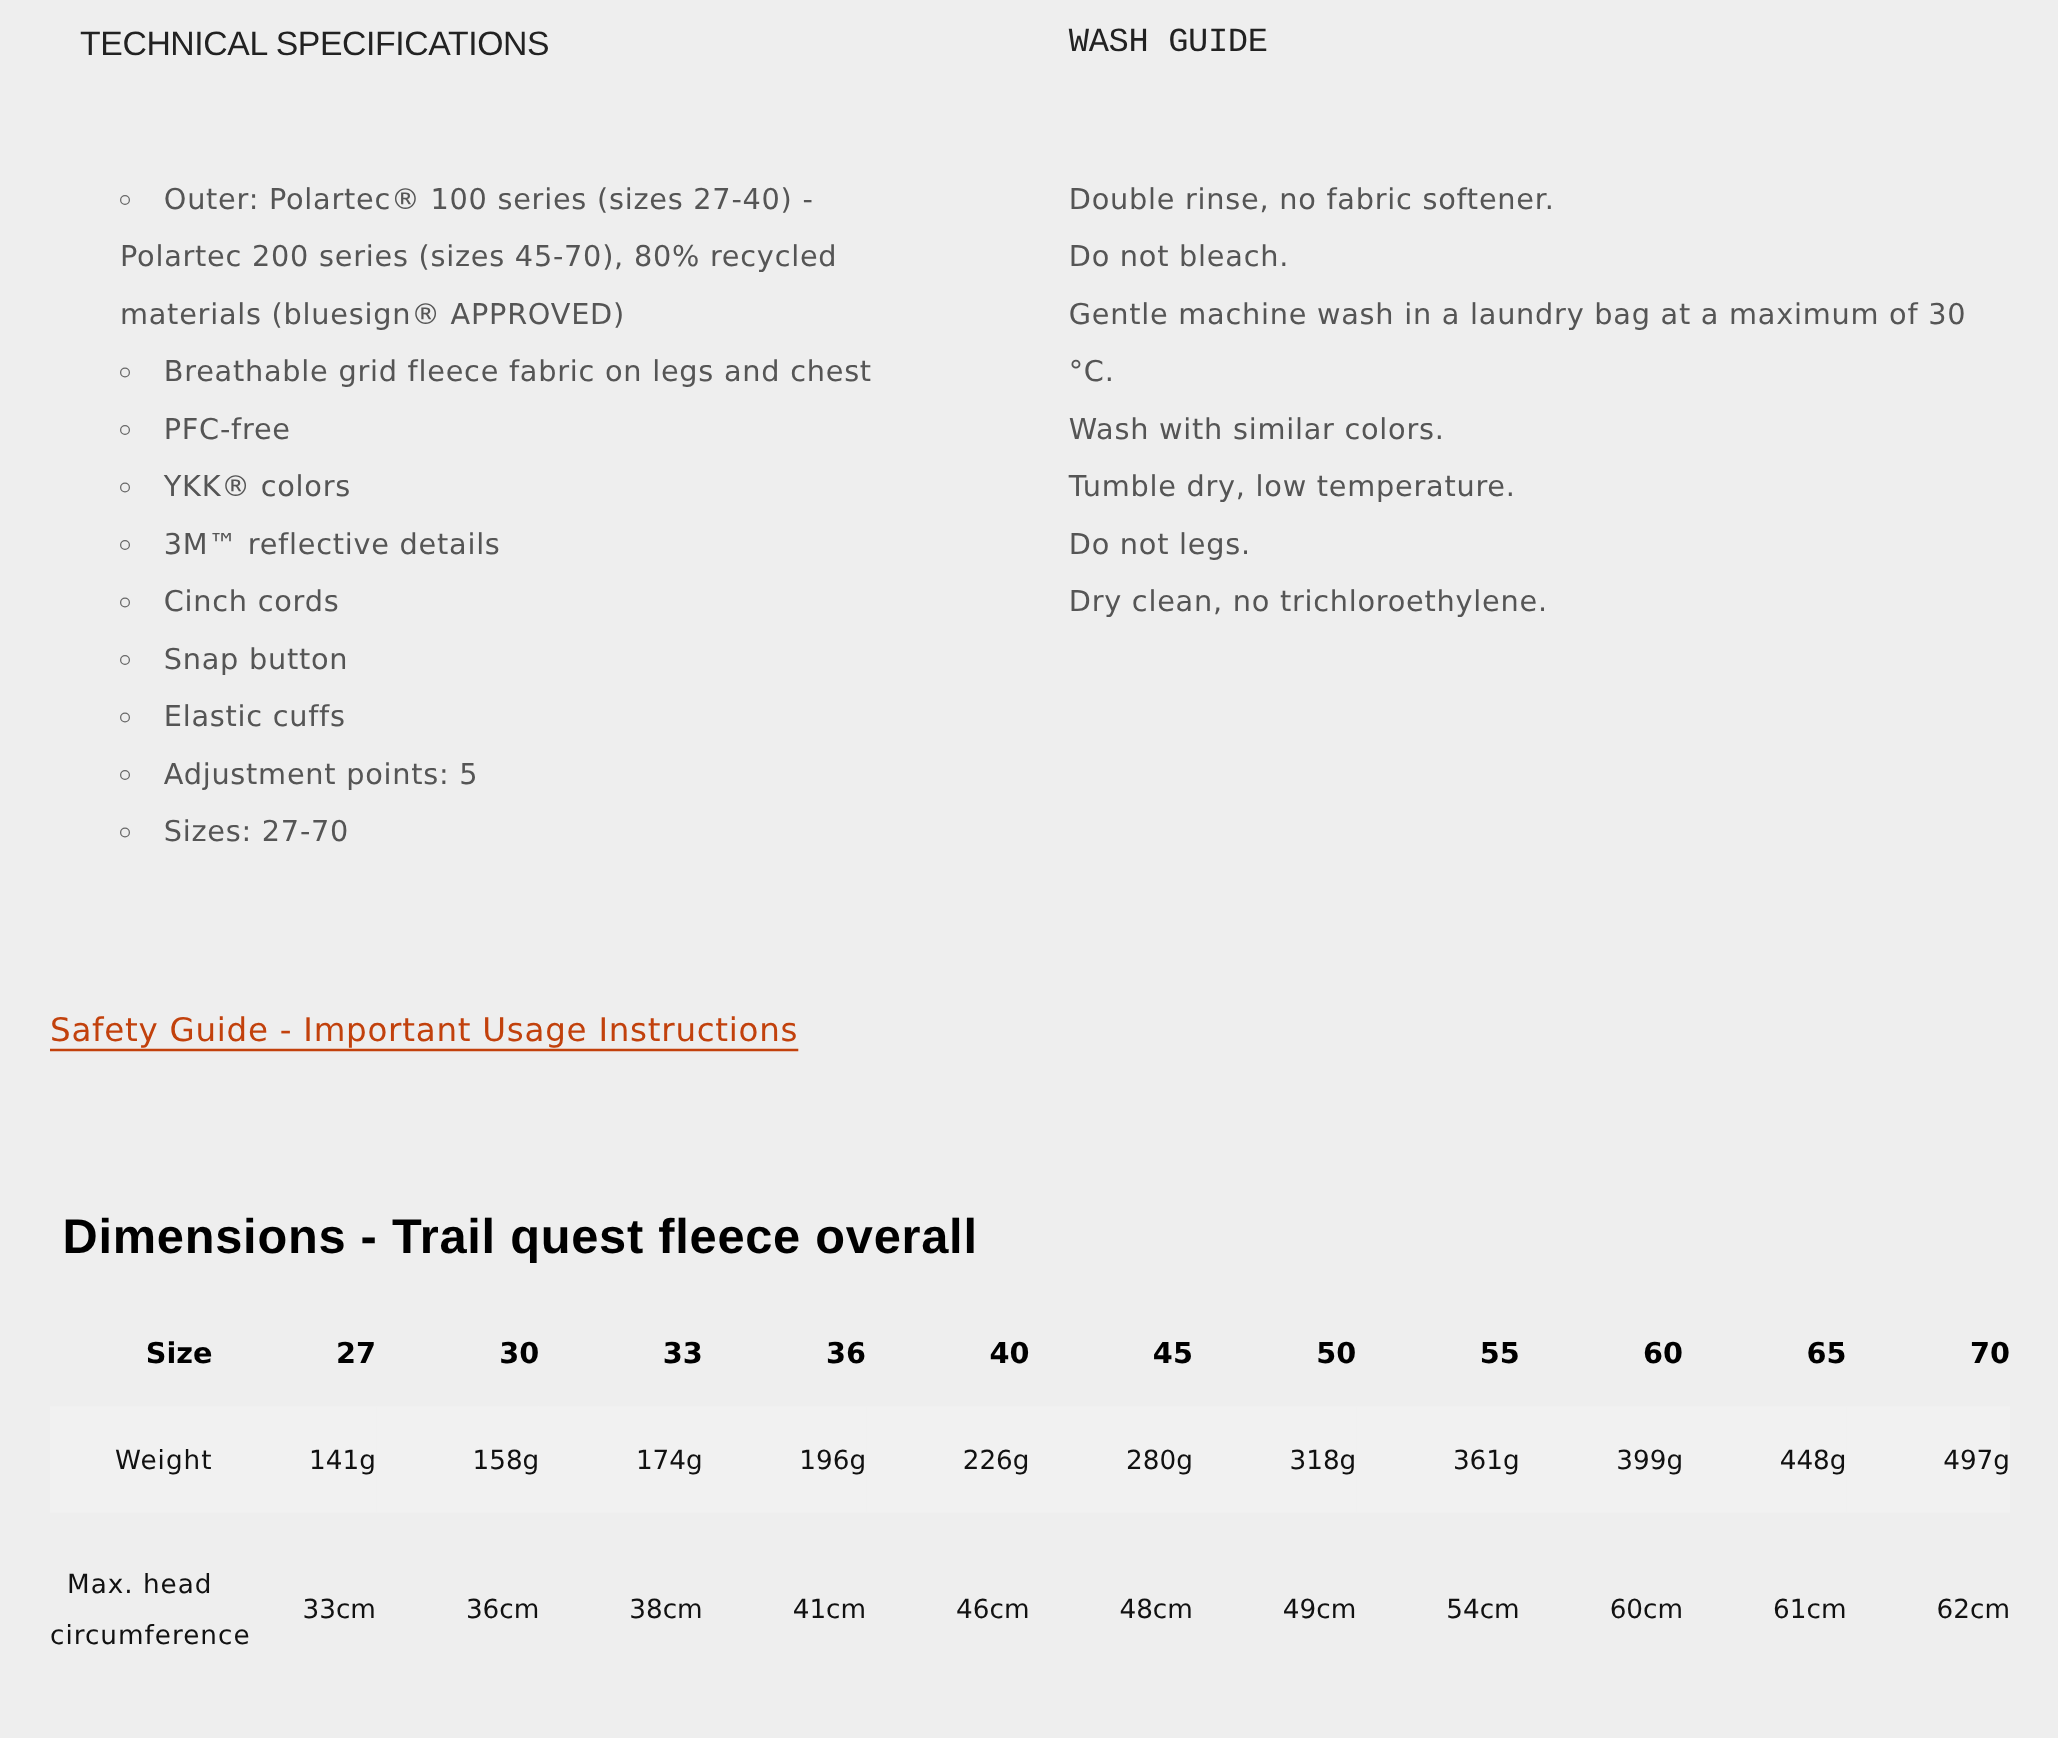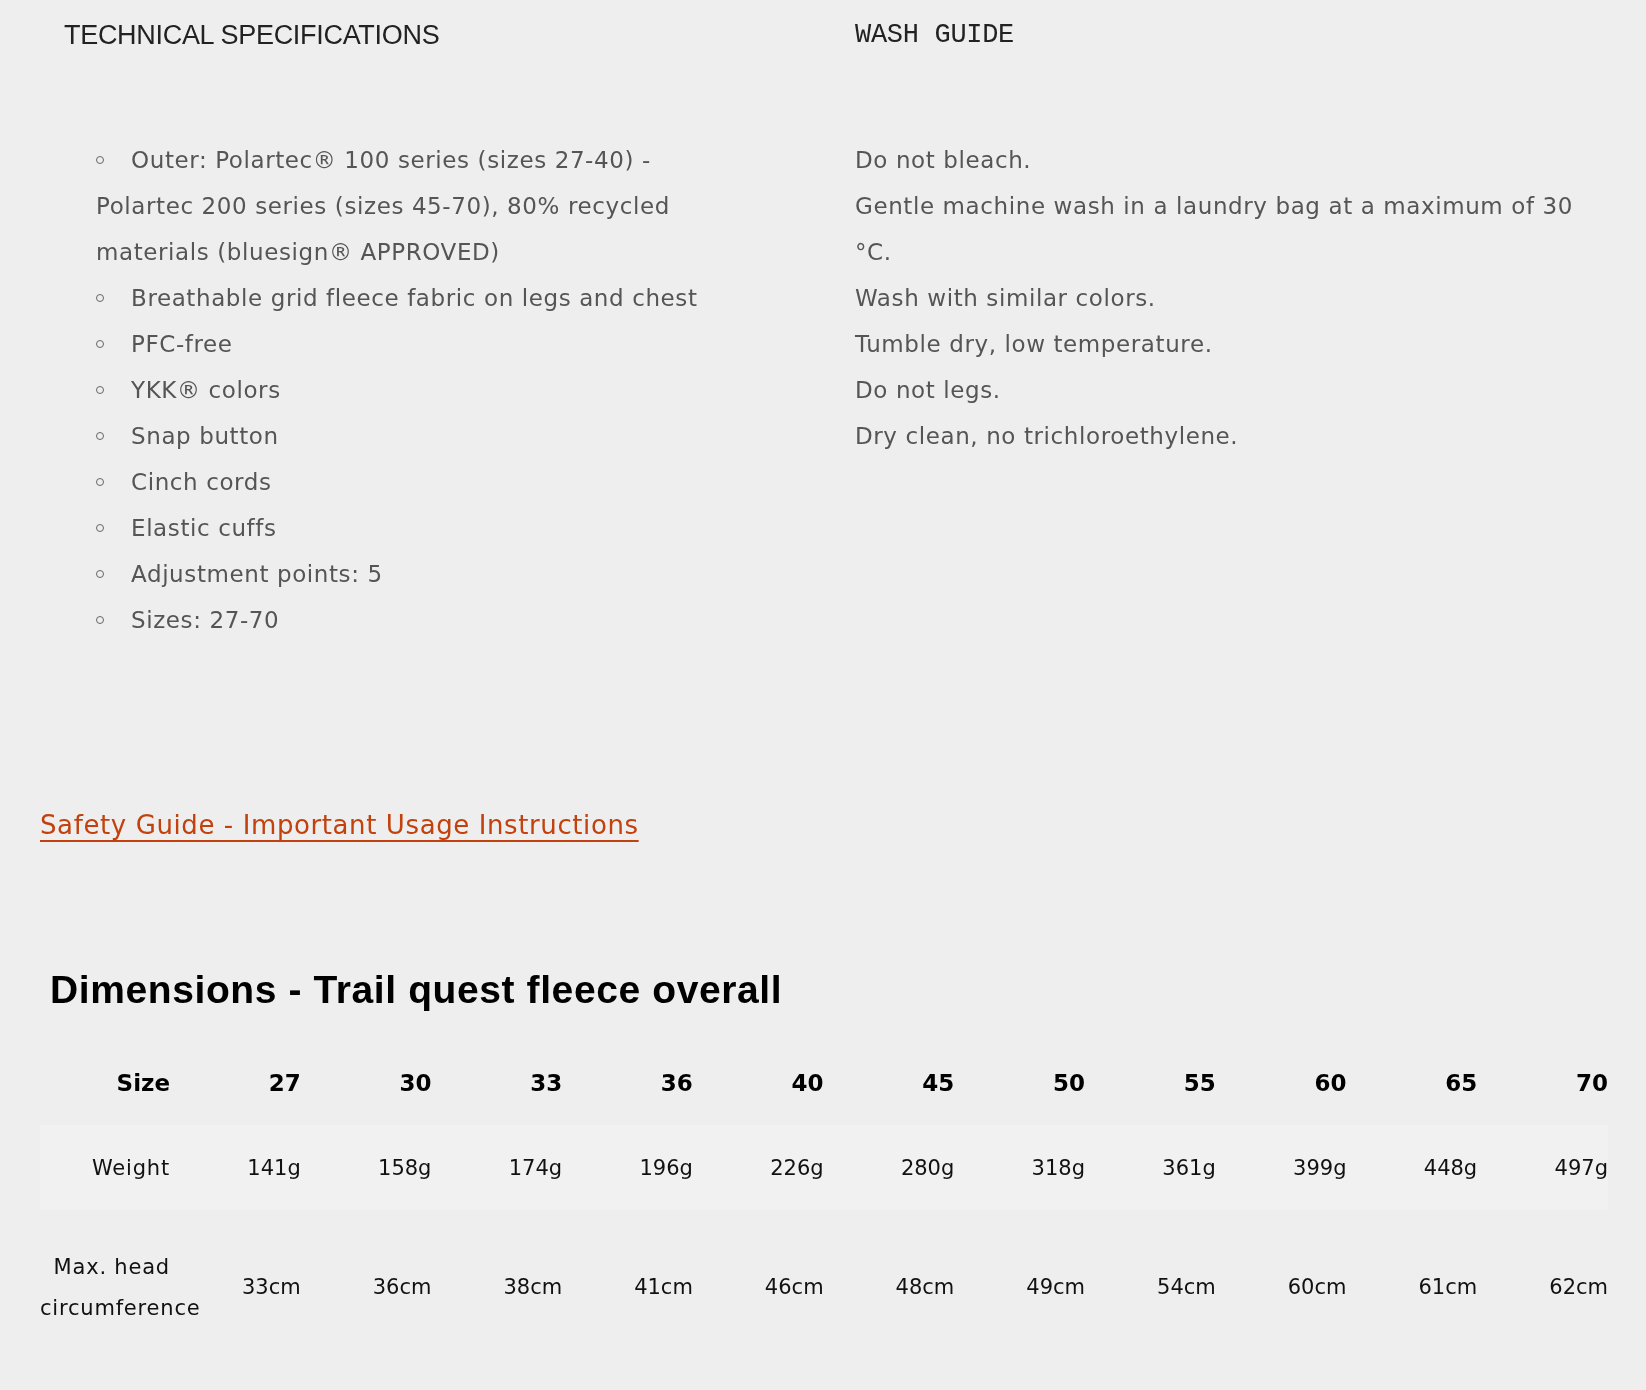--- a/index.html
+++ b/index.html
@@ -65,28 +65,30 @@
 <body>
 
 <div id="tech-title" class="col-title">TECHNICAL SPECIFICATIONS</div>
 <div id="wash-title" class="col-title">WASH GUIDE</div>
 
 <ul class="spec-list">
   <li class="wrap"><span class="bullet"></span><span>Outer: Polartec® 100 series (sizes 27-40) - Polartec 200 series (sizes 45-70), 80% recycled materials (bluesign® APPROVED)</span></li>
   <li><span class="bullet"></span><span>Breathable grid fleece fabric on legs and chest</span></li>
   <li><span class="bullet"></span><span>PFC-free</span></li>
   <li><span class="bullet"></span><span>YKK® colors</span></li>
+  <li><span class="bullet"></span><span>3M™ reflective details</span></li>
+  <li><span class="bullet"></span><span>Cinch cords</span></li>
   <li><span class="bullet"></span><span>Snap button</span></li>
-  <li><span class="bullet"></span><span>Cinch cords</span></li>
   <li><span class="bullet"></span><span>Elastic cuffs</span></li>
   <li><span class="bullet"></span><span>Adjustment points: 5</span></li>
   <li><span class="bullet"></span><span>Sizes: 27-70</span></li>
 </ul>
 
 <ul class="wash-list">
+  <li>Double rinse, no fabric softener.</li>
   <li>Do not bleach.</li>
   <li>Gentle machine wash in a laundry bag at a maximum of 30 °C.</li>
   <li>Wash with similar colors.</li>
   <li>Tumble dry, low temperature.</li>
   <li>Do not legs.</li>
   <li>Dry clean, no trichloroethylene.</li>
 </ul>
 
 <a class="safety-link">Safety Guide - Important Usage Instructions</a>
 

